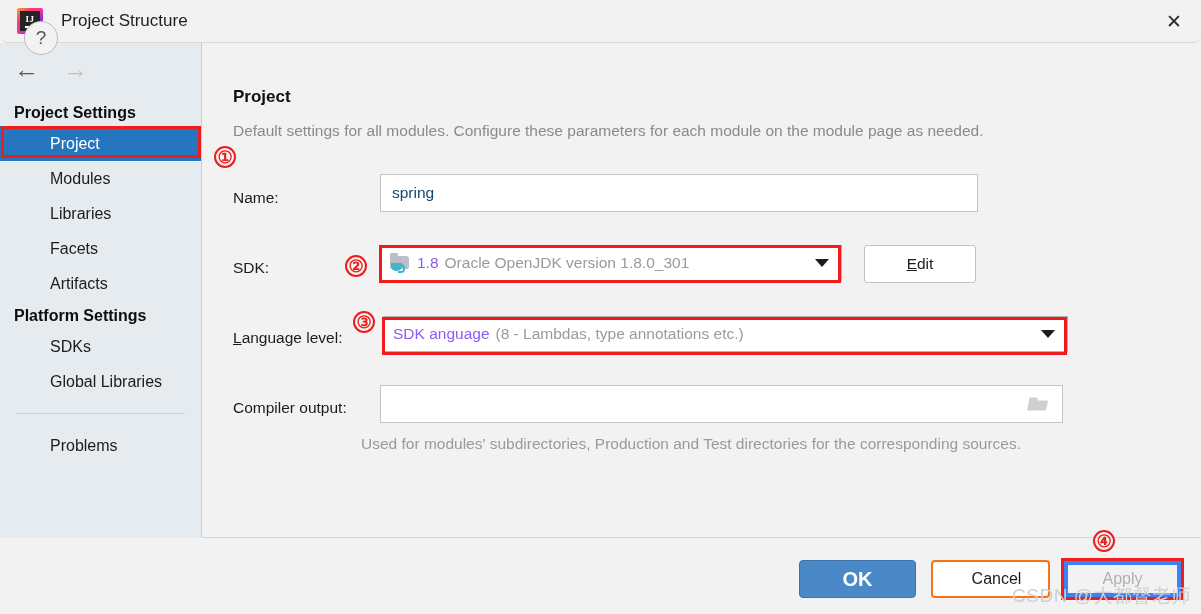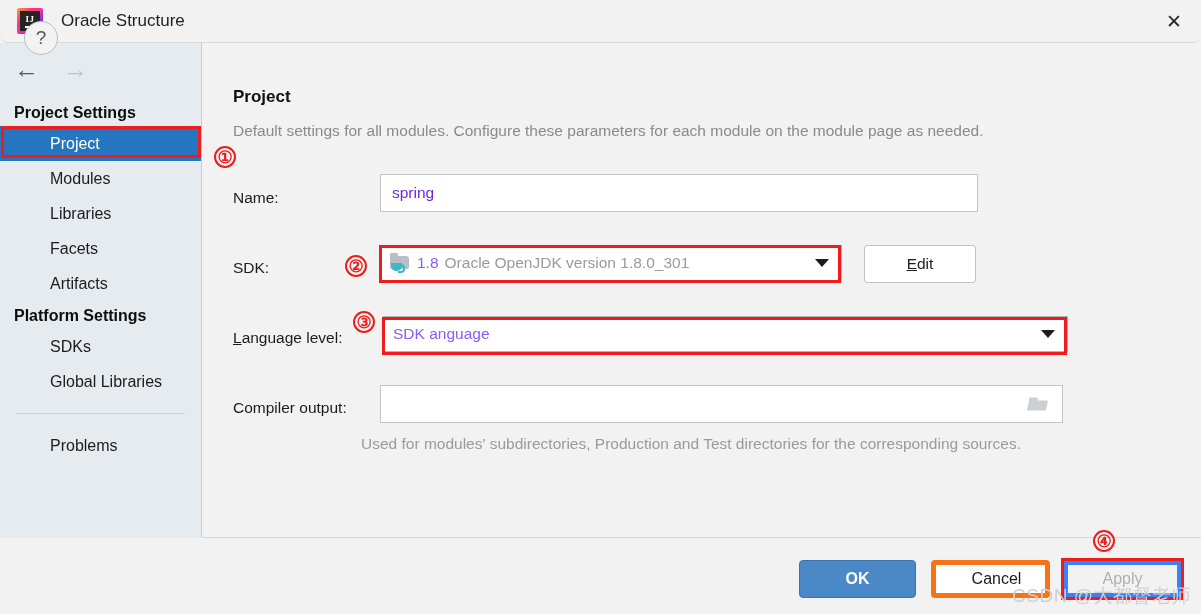--- a/index.html
+++ b/index.html
@@ -103,21 +103,21 @@
 
   .row-label {
     position: absolute; font-size: 15.5px; color: #1c1c1c; text-align: left;
   }
   .mnemonic { text-decoration: underline; }
 
   .text-input {
     position: absolute;
     background: #ffffff; border: 1px solid #c4c4c4;
     display: flex; align-items: center;
-    font-size: 15.5px; color: #6d28d9;
+    font-size: 15.5px; color: #0c4a6e;
     padding-left: 11px;
   }
   .combo {
     position: absolute;
     background: #ffffff; border: 1px solid #b3b3b3;
     display: flex; align-items: center;
     font-size: 15.5px;
     padding-left: 9px;
   }
   .combo .caret {
@@ -182,25 +182,25 @@
     position: absolute; left: 24px; top: 21px;
     width: 34px; height: 34px; border-radius: 50%;
     border: 1px solid #bdbdbd; background: #f2f2f2;
     display: flex; align-items: center; justify-content: center;
     font-size: 19px; color: #555;
   }
   .btn-ok {
     position: absolute; left: 799px; top: 560px; width: 117px; height: 38px;
     background: #4a88c7; border: 1px solid #3b74ad; border-radius: 4px;
     display: flex; align-items: center; justify-content: center;
-    color: #ffffff; font-size: 16px; font-weight: bold;
+    color: #ffffff; font-size: 20px; font-weight: bold;
   }
   .btn-cancel {
     position: absolute; left: 931px; top: 560px; width: 119px; height: 38px;
-    background: #ffffff; border: 5px solid #f97316; border-radius: 4px;
+    background: #ffffff; border: 2px solid #f97316; border-radius: 4px;
     display: flex; align-items: center; justify-content: center;
     color: #1c1c1c; font-size: 16px; padding-left: 12px;
   }
   .btn-apply {
     position: absolute; left: 1063px; top: 560px; width: 119px; height: 38px;
     background: #f2f2f2; border: 5px solid #3b82f6; border-radius: 4px;
     display: flex; align-items: center; justify-content: center;
     color: #b0b0b0; font-size: 16px;
   }
 
@@ -225,21 +225,21 @@
 <body>
 
 <div class="titlebar">
   <div class="app-icon">
     <div class="ij-bg"></div>
     <div class="ij-inner">
       <span class="ij-letters">IJ</span>
       <span class="ij-bar"></span>
     </div>
   </div>
-  <div class="win-title">Oracle Structure</div>
+  <div class="win-title">Project Structure</div>
   <div class="win-close">✕</div>
 </div>
 
 <div class="sidebar">
 
   <div class="nav-arrows">
     <span class="nav-arrow enabled">←</span>
     <span class="nav-arrow disabled">→</span>
   </div>
 
@@ -304,20 +304,21 @@
   <div class="btn" style="left:661px; top:202px; width:112px; height:38px;">
     <span class="mnemonic">E</span>
       <span>dit</span>
   </div>
 
   <div class="row-label" style="left:30px; top:286px;">
     <span class="mnemonic">L</span><span>anguage level:</span>
   </div>
   <div class="combo" style="left:180px; top:273px; width:685px; height:36px;">
     <span class="txt-dark">SDK anguage</span>
+    <span class="txt-gray" style="margin-left:6px;">(8 - Lambdas, type annotations etc.)</span>
     <span class="caret"></span>
   </div>
 
   <div class="row-label" style="left:30px; top:356px;">Compiler output:</div>
   <div class="text-input" style="left:177px; top:342px; width:683px; height:38px;">
     <span></span>
     <span class="browse-icon">
       <span class="b1"></span>
         <span class="b2"></span>
     </span>

